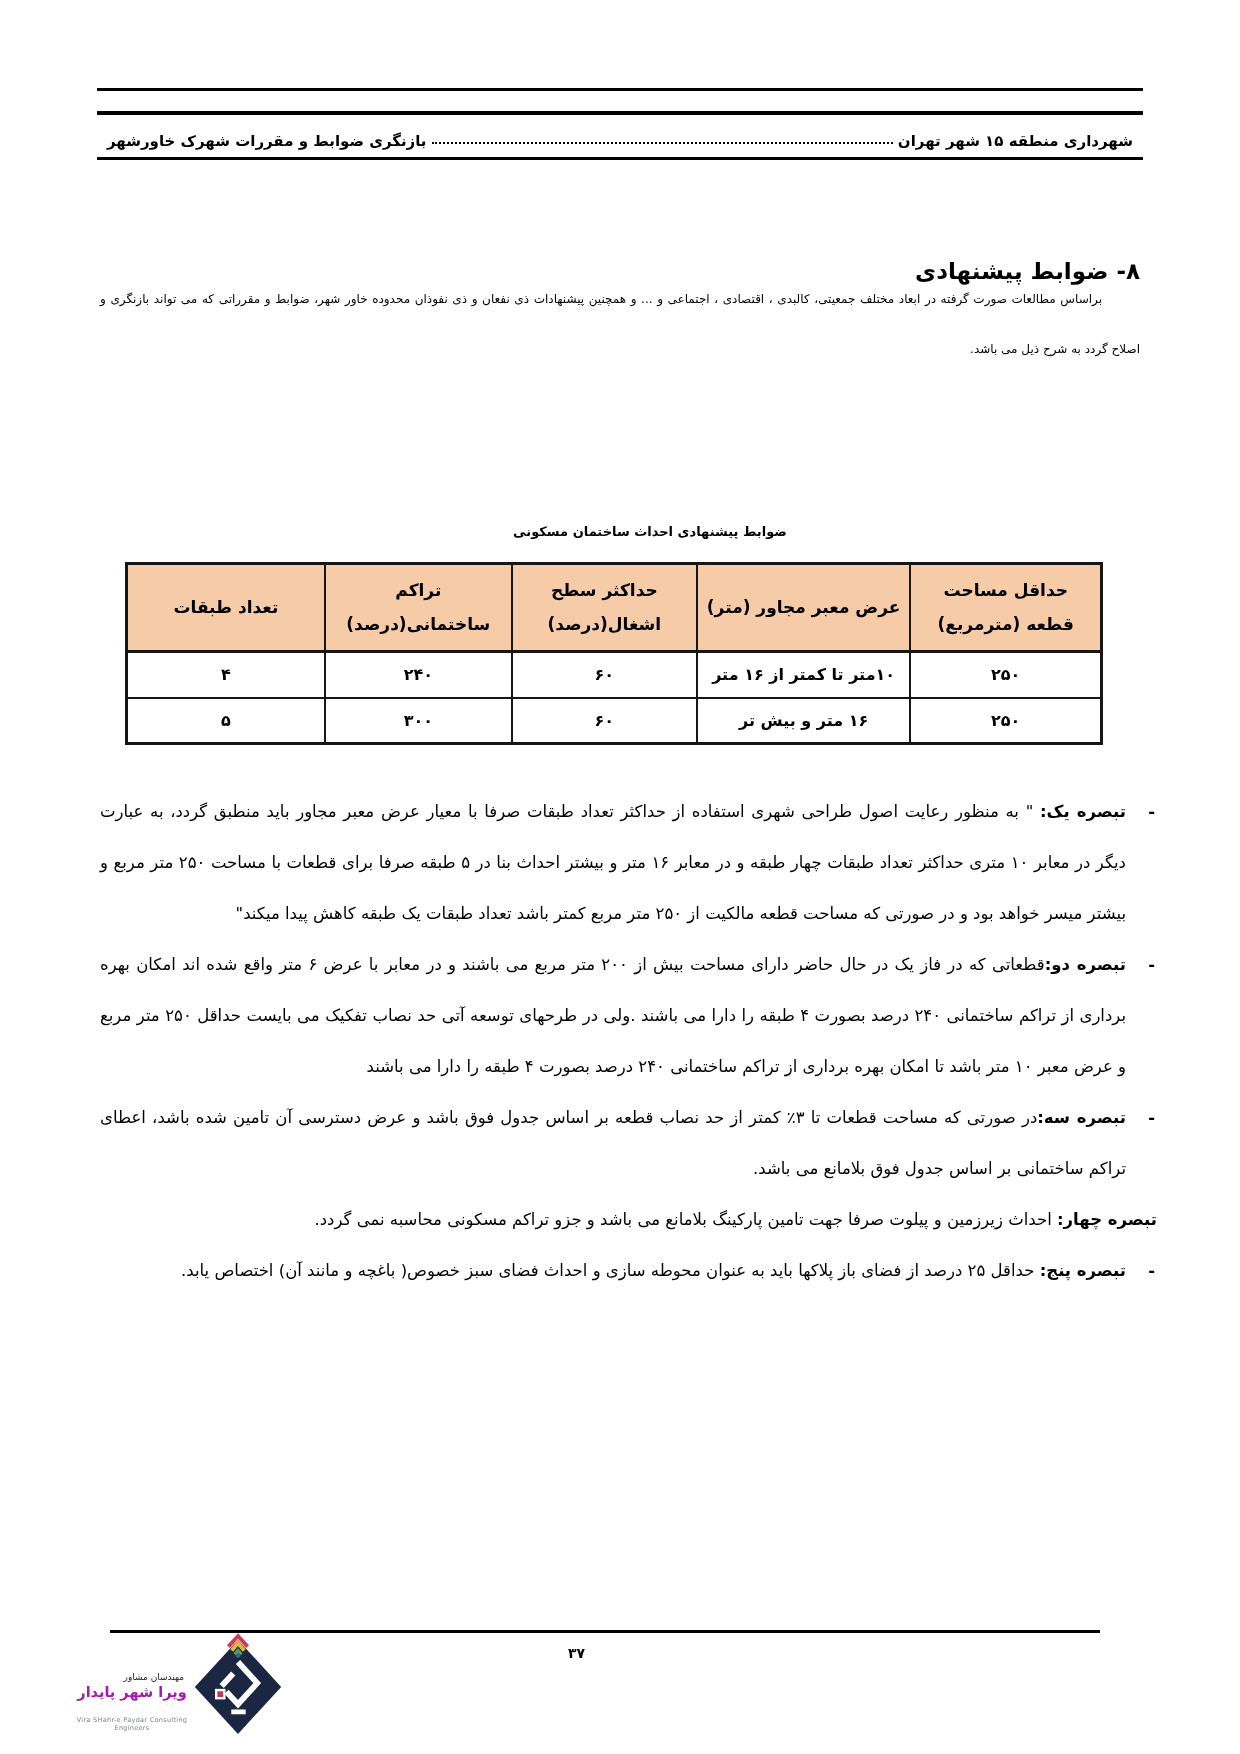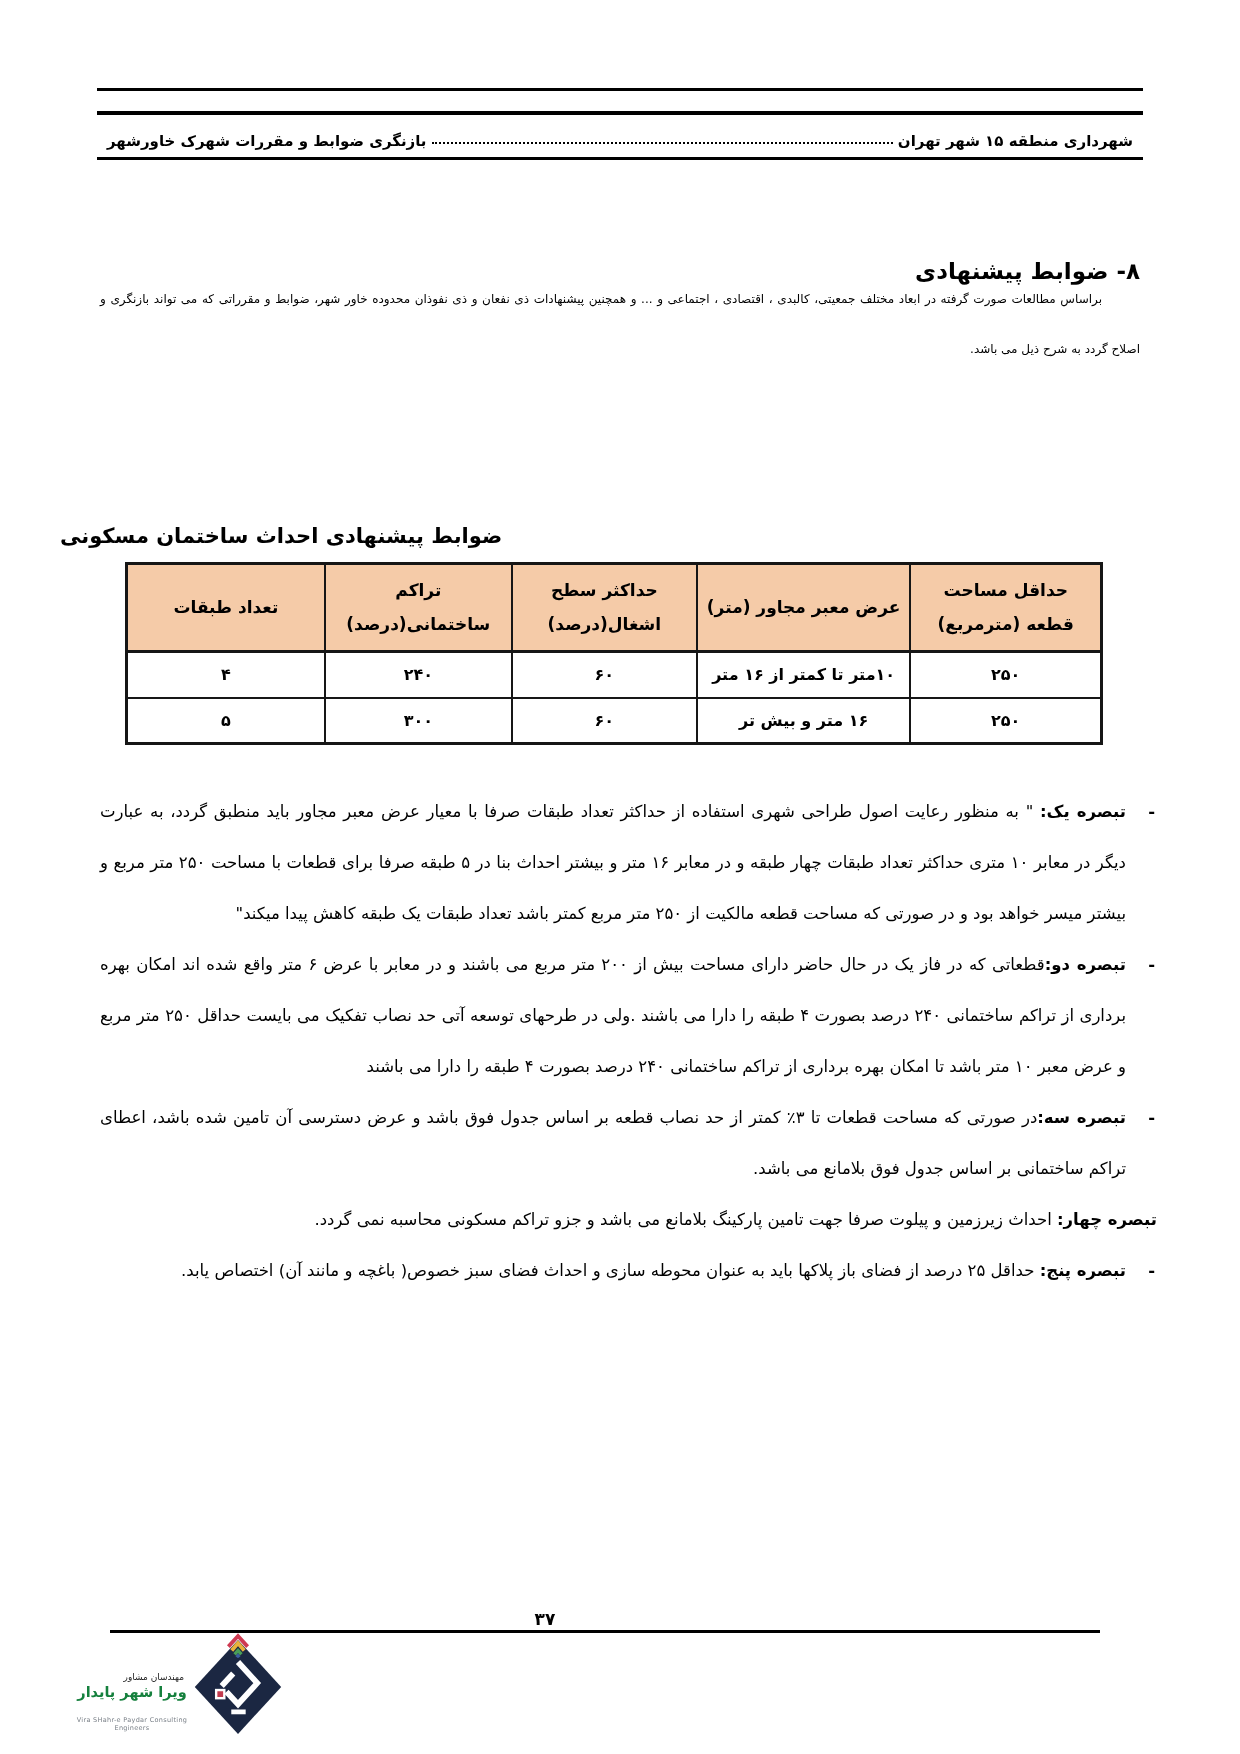--- a/index.html
+++ b/index.html
@@ -47,21 +47,21 @@
   .intro {
     position:absolute; top:274px; right:100px; left:100px;
     font-size:12px; line-height:50px;
     text-align:justify;
   }
   .intro p { text-indent:38px; }
 
   
   .table-title {
     position:absolute; top:524px; right:0; left:60px;
-    text-align:left; font-size:21px; font-weight:bold;
+    text-align:center; font-size:13px; font-weight:bold;
   }
   table.spec {
     position:absolute; top:562px; right:137px;
     border-collapse:collapse;
     table-layout:fixed;
     width:978px;
     border:3px solid #161616;
   }
   table.spec th, table.spec td {
     border:2px solid #161616;
@@ -89,31 +89,31 @@
   .note .dash { position:absolute; right:2px; top:0; font-weight:bold; }
   .note.no-dash { padding-right:0; }
   .note b { font-weight:bold; }
 
   
   .footer-line {
     position:absolute; top:1630px; left:110px; width:990px;
     border-top:3px solid #000;
   }
   .page-number {
-    position:absolute; top:1609px; left:505px; width:80px;
-    text-align:center; font-size:17px; font-weight:bold;
+    position:absolute; top:1645px; left:505px; width:80px;
+    font-size:14px; font-weight:bold;
   }
   .logo {
     position:absolute; left:76px; top:1630px;
     display:flex; align-items:center;
     direction:ltr;
   }
   .logo-text { width:112px; text-align:center; margin-top:34px; }
   .logo-line1 { font-size:9px; color:#222; text-align:right; padding-right:4px; }
-  .logo-line2 { font-size:14.5px; font-weight:bold; color:#15803d; margin-top:2px; }
+  .logo-line2 { font-size:14.5px; font-weight:bold; color:#a21caf; margin-top:2px; }
   .logo-line3 { font-size:6.5px; color:#7a8088; margin-top:16px; letter-spacing:0.3px; }
   .logo-diamond { margin-left:2px; }
 </style>
 </head>
 <body>
 
 <div class="page">
 
   <div class="doc-header">
     <div class="rule-top"></div>

